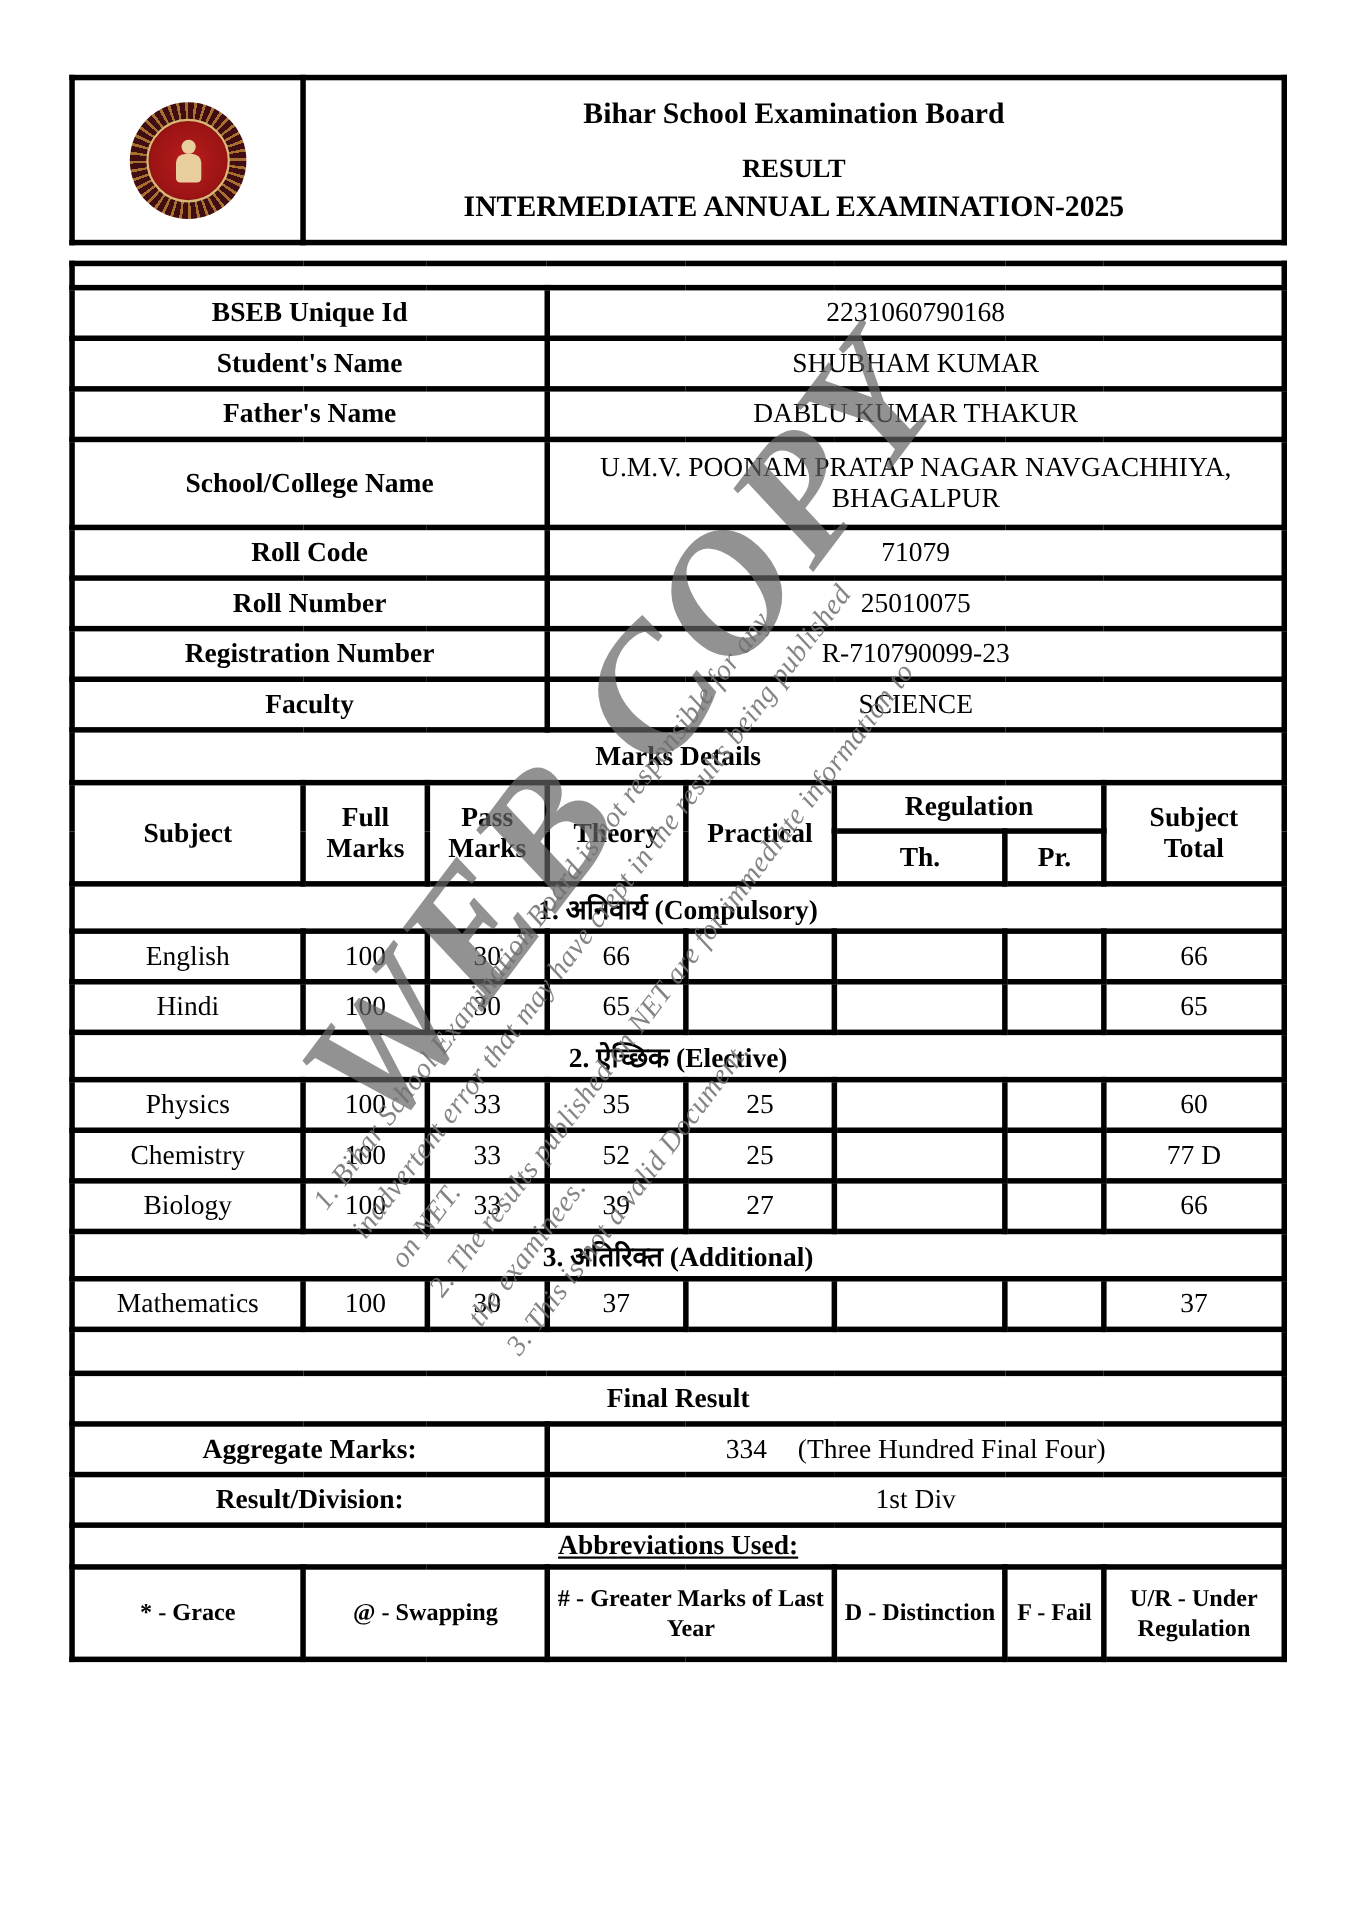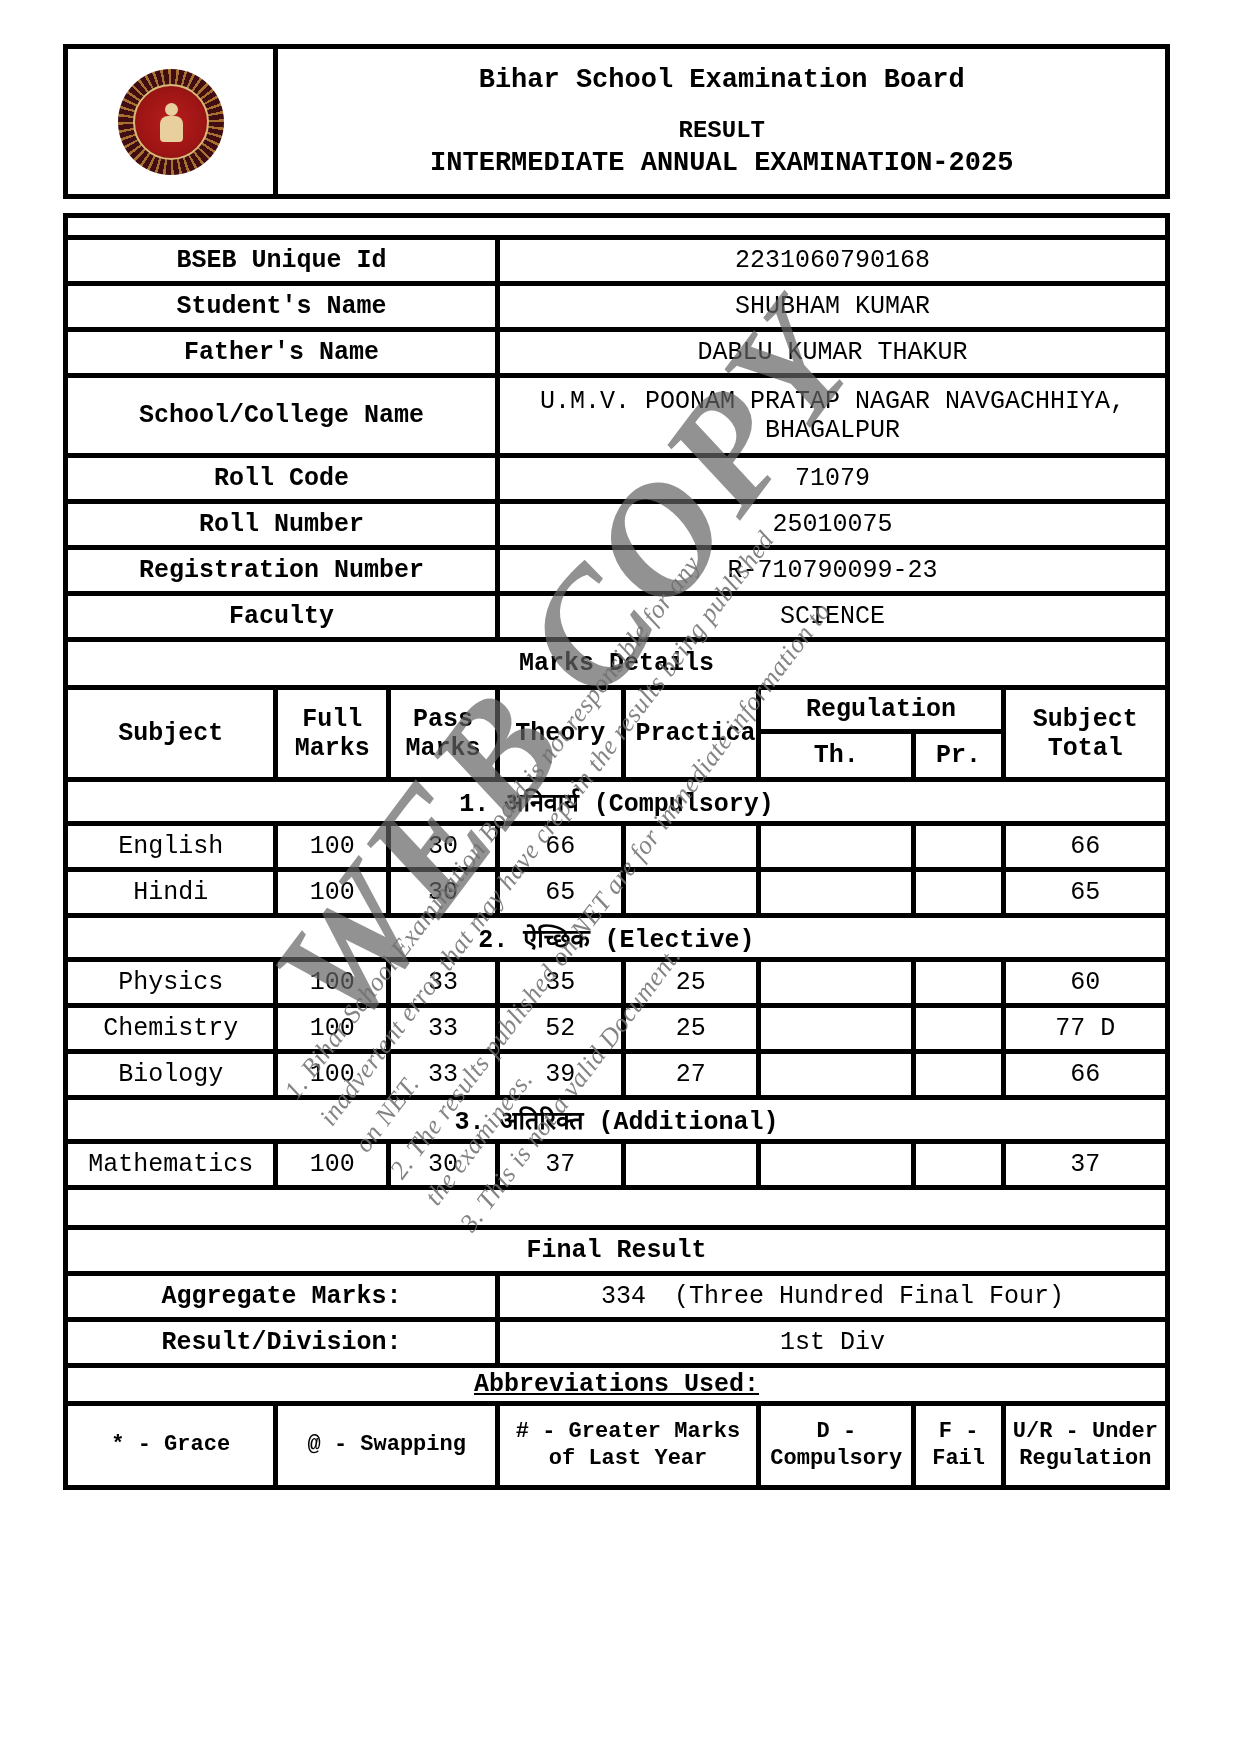--- a/index.html
+++ b/index.html
@@ -4,21 +4,21 @@
 <style>
   html,body{margin:0;padding:0;background:#ffffff;}
   .page{
     position:relative;
     width:1240px;height:1752px;
     background:#ffffff;
     font-family:"Liberation Serif","DejaVu Serif",serif;
     color:#000;
     overflow:hidden;
   }
-  .doc{position:absolute;left:63px;top:44px;width:1005px;font-family:Liberation Mono, monospace;}
+  .doc{position:absolute;left:63px;top:68px;width:1005px;}
   table{border-collapse:collapse;table-layout:fixed;width:1107px;}
   td{border:5px solid #000;padding:2px 10px;font-size:25px;overflow:hidden;}
   .hdr-table{margin-bottom:14px;}
   .hdr-logo-cell{text-align:center;vertical-align:middle;}
   .hdr-title-cell{text-align:center;vertical-align:middle;font-weight:bold;}
   .hdr-line1{font-size:27px;}
   .hdr-line2{font-size:24px;margin-top:22px;}
   .hdr-line3{font-size:27px;margin-top:4px;}
 
   .seal{position:relative;width:106px;height:106px;margin:0 auto;border-radius:50%;
@@ -256,21 +256,21 @@
         <td colspan="5" class="l">1st Div</td>
       </tr>
 
       <tr class="abbr-title">
         <td colspan="8" class="c b"><span class="underline">Abbreviations Used:</span></td>
       </tr>
       <tr class="abbr-row">
         <td class="abbr" style="white-space:normal;">* - Grace</td>
         <td colspan="2" class="abbr" style="white-space:normal;">@ - Swapping</td>
         <td colspan="2" class="abbr" style="white-space:normal;"># - Greater Marks of Last Year</td>
-        <td class="abbr" style="white-space:normal;">D - Compulsory</td>
+        <td class="abbr" style="white-space:normal;">D - Distinction</td>
         <td class="abbr" style="white-space:normal;">F - Fail</td>
         <td class="abbr" style="white-space:normal;">U/R - Under Regulation</td>
       </tr>
     </tbody>
       </table>
   </div>
 
   <div class="wm-big">WEB COPY</div>
   <div class="wm-lines">
     <div>1. Bihar School Examination Board is not responsible for any</div>

